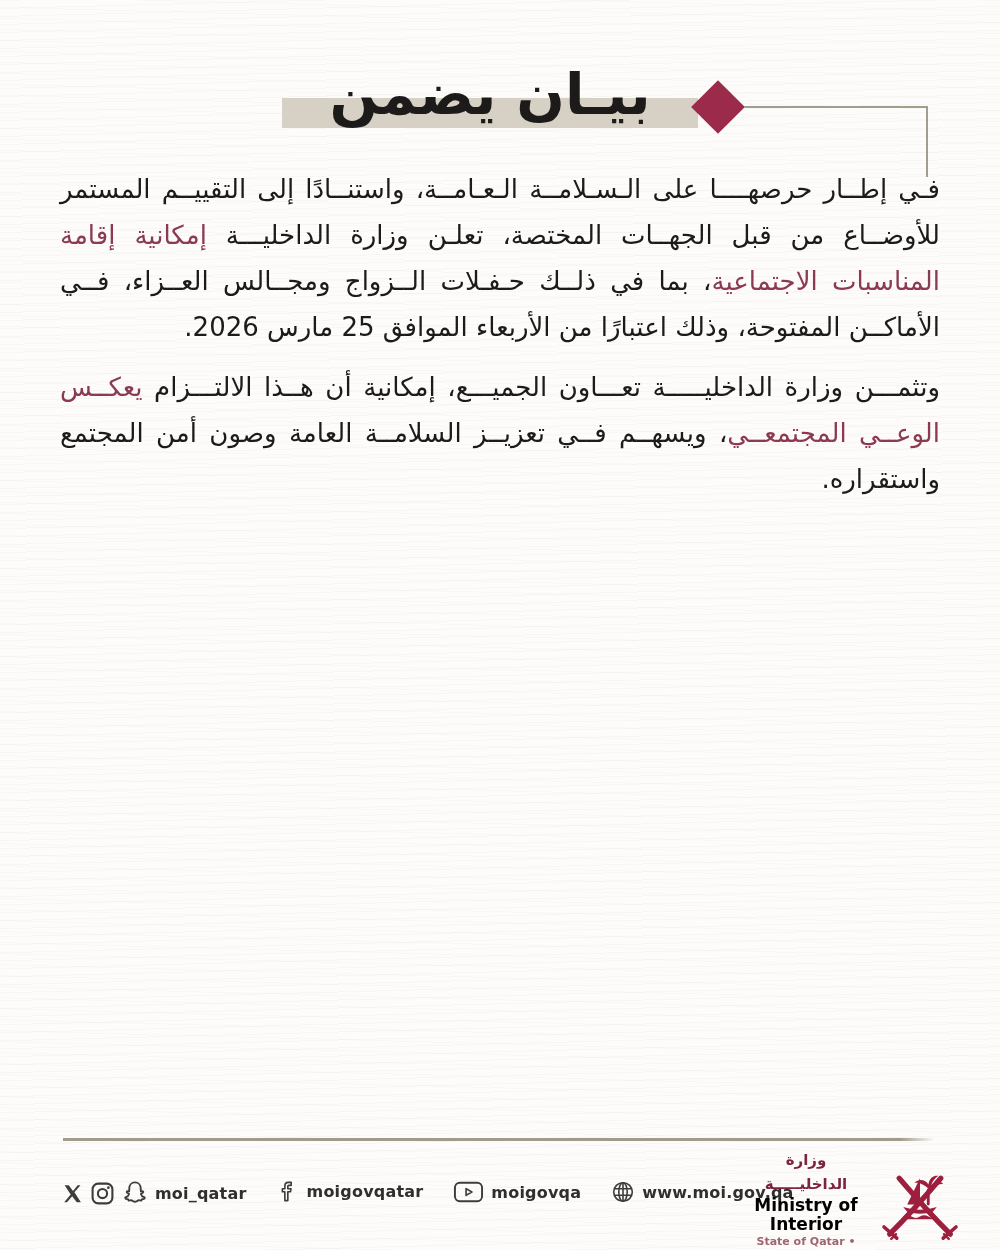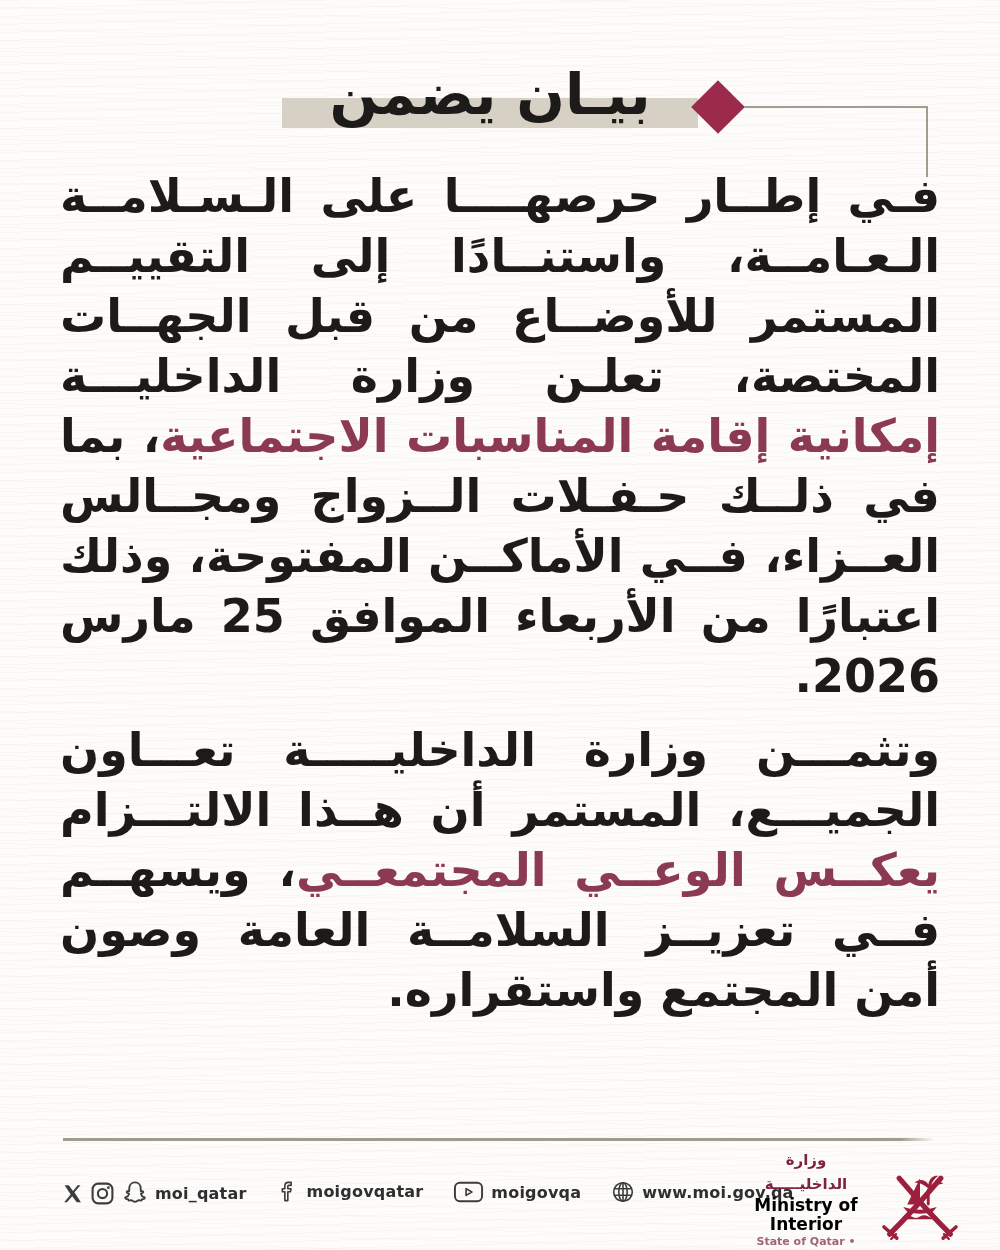--- a/index.html
+++ b/index.html
@@ -35,22 +35,22 @@
   .corner-line-v{
     position:absolute;left:926px;top:106px;width:2px;height:71px;background:#a39d8f;
   }
   
   .content{
     position:absolute;top:166px;right:60px;left:60px;
     direction:rtl;text-align:justify;
   }
   .para{
     margin:0 0 14px 0;
-    font-size:46px;font-weight:700;color:#1d1b1a;
-    line-height:60px;
+    font-size:26px;font-weight:400;color:#1d1b1a;
+    line-height:46px;
   }
   .para .hl{color:#8c3a52;}
   
   .separator{
     position:absolute;left:63px;top:1138px;width:872px;height:3px;
     background:linear-gradient(90deg,#a19b8b 0 96%,rgba(161,155,139,0) 100%);
   }
   .footer-row{
     position:absolute;left:62px;top:1180px;height:34px;
     display:flex;align-items:flex-start;gap:27px;
@@ -76,21 +76,21 @@
 <div class="texture"></div>
 
 <div class="title-bar"></div>
 <div class="page-title">بيـان يضمن</div>
 <div class="diamond"></div>
 <div class="corner-line-h"></div>
 <div class="corner-line-v"></div>
 
 <div class="content">
     <p class="para"><span>فـي إطــار حرصهــــا على الـسـلامــة الـعـامــة، واستنــادًا إلى التقييــم المستمر للأوضــاع من قبل الجهــات المختصة، تعلـن وزارة الداخليـــة </span><span class="hl">إمكانية إقامة المناسبات الاجتماعية</span><span>، بما في ذلــك حـفـلات الــزواج ومجــالس العــزاء، فــي الأماكــن المفتوحة، وذلك اعتبارًا من الأربعاء الموافق 25 مارس 2026.</span></p>
-    <p class="para"><span>وتثمـــن وزارة الداخليـــــة تعـــاون الجميـــع، المستمر أن هــذا الالتـــزام </span><span class="hl">يعكــس الوعــي المجتمعــي</span><span>، ويسهــم فــي تعزيــز السلامــة العامة وصون أمن المجتمع واستقراره.</span></p>
+    <p class="para"><span>وتثمـــن وزارة الداخليـــــة تعـــاون الجميـــع، إمكانية أن هــذا الالتـــزام </span><span class="hl">يعكــس الوعــي المجتمعــي</span><span>، ويسهــم فــي تعزيــز السلامــة العامة وصون أمن المجتمع واستقراره.</span></p>
   </div>
 
 <div class="separator"></div>
 
 <div class="footer-row">
 
   <div class="social-group">
     <span>
       <svg width="21" height="21" viewBox="0 0 24 24">
           <path fill="#3c3c3c" d="M3 2.5h4.7l4.9 6.5 5.3-6.5h3.2l-6.9 8.2 7.4 11.3h-4.7l-5.3-7-5.9 7H2.5l7.4-8.9z"></path>

